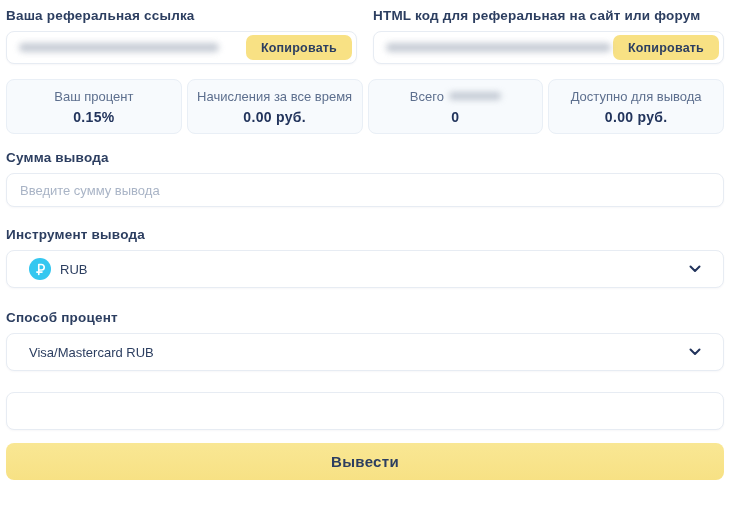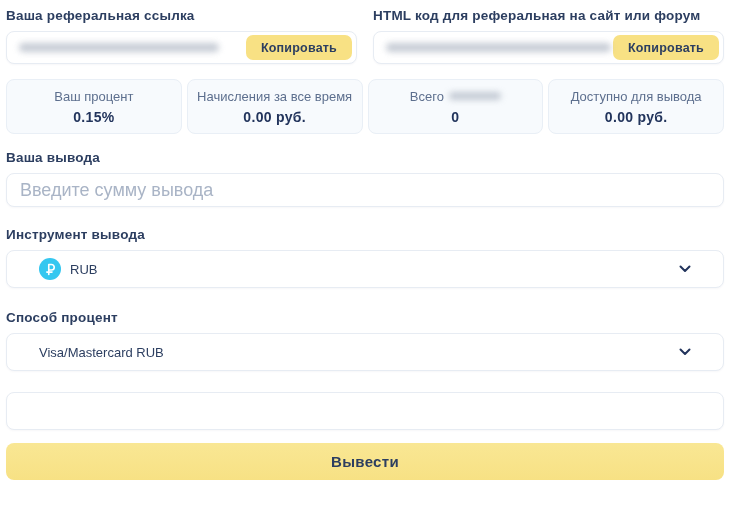--- a/index.html
+++ b/index.html
@@ -82,37 +82,37 @@
   .field.mt-card     { margin-top: 21px; }
 
   .text-input {
     width: 100%;
     height: 34px;
     border: 1px solid #e7ecf3;
     border-radius: 8px;
     background: #fff;
     padding: 0 13px;
     font-family: inherit;
-    font-size: 18px;
+    font-size: 13px;
     color: #2c3e60;
     outline: none;
     box-shadow: 0 1px 2px rgba(40,60,100,.04);
   }
   .text-input::placeholder { color: #a9b4c6; }
   .text-input.tall { height: 38px; }
 
   .select-box {
     height: 38px;
     border: 1px solid #e7ecf3;
     border-radius: 8px;
     background: #fff;
     box-shadow: 0 1px 2px rgba(40,60,100,.04);
     display: flex;
     align-items: center;
-    padding: 0 32px;
+    padding: 0 22px;
     cursor: pointer;
   }
   .select-box .sel-text { flex: 1; font-size: 13px; color: #2c3e60; }
   .select-box .sel-text.with-icon { margin-left: 9px; }
 
   .coin-icon {
     width: 22px; height: 22px;
     border-radius: 50%;
     background: #35c7f0;
     display: flex; align-items: center; justify-content: center;
@@ -187,21 +187,21 @@
     <div class="stat-card">
       <div class="stat-label">
         <span>Доступно для вывода</span>
       </div>
       <div class="stat-value">0.00 руб.</div>
     </div>
   </div>
 
   
   <div class="field mt-amount">
-    <div class="field-label">Ваша вывода</div>
+    <div class="field-label">Сумма вывода</div>
     <input class="text-input" type="text" placeholder="Введите сумму вывода" style="">
   </div>
 
   
   <div class="field mt-instr">
     <div class="field-label">Инструмент вывода</div>
     <div class="select-box">
       <span class="coin-icon">
         <svg width="13" height="13" viewBox="0 0 12 12" fill="none" stroke="#ffffff" stroke-width="1.5" stroke-linecap="round" stroke-linejoin="round">
           <path d="M4.4 10.6 V1.4 H6.9 a2.55 2.55 0 0 1 0 5.1 H4.4"></path>

